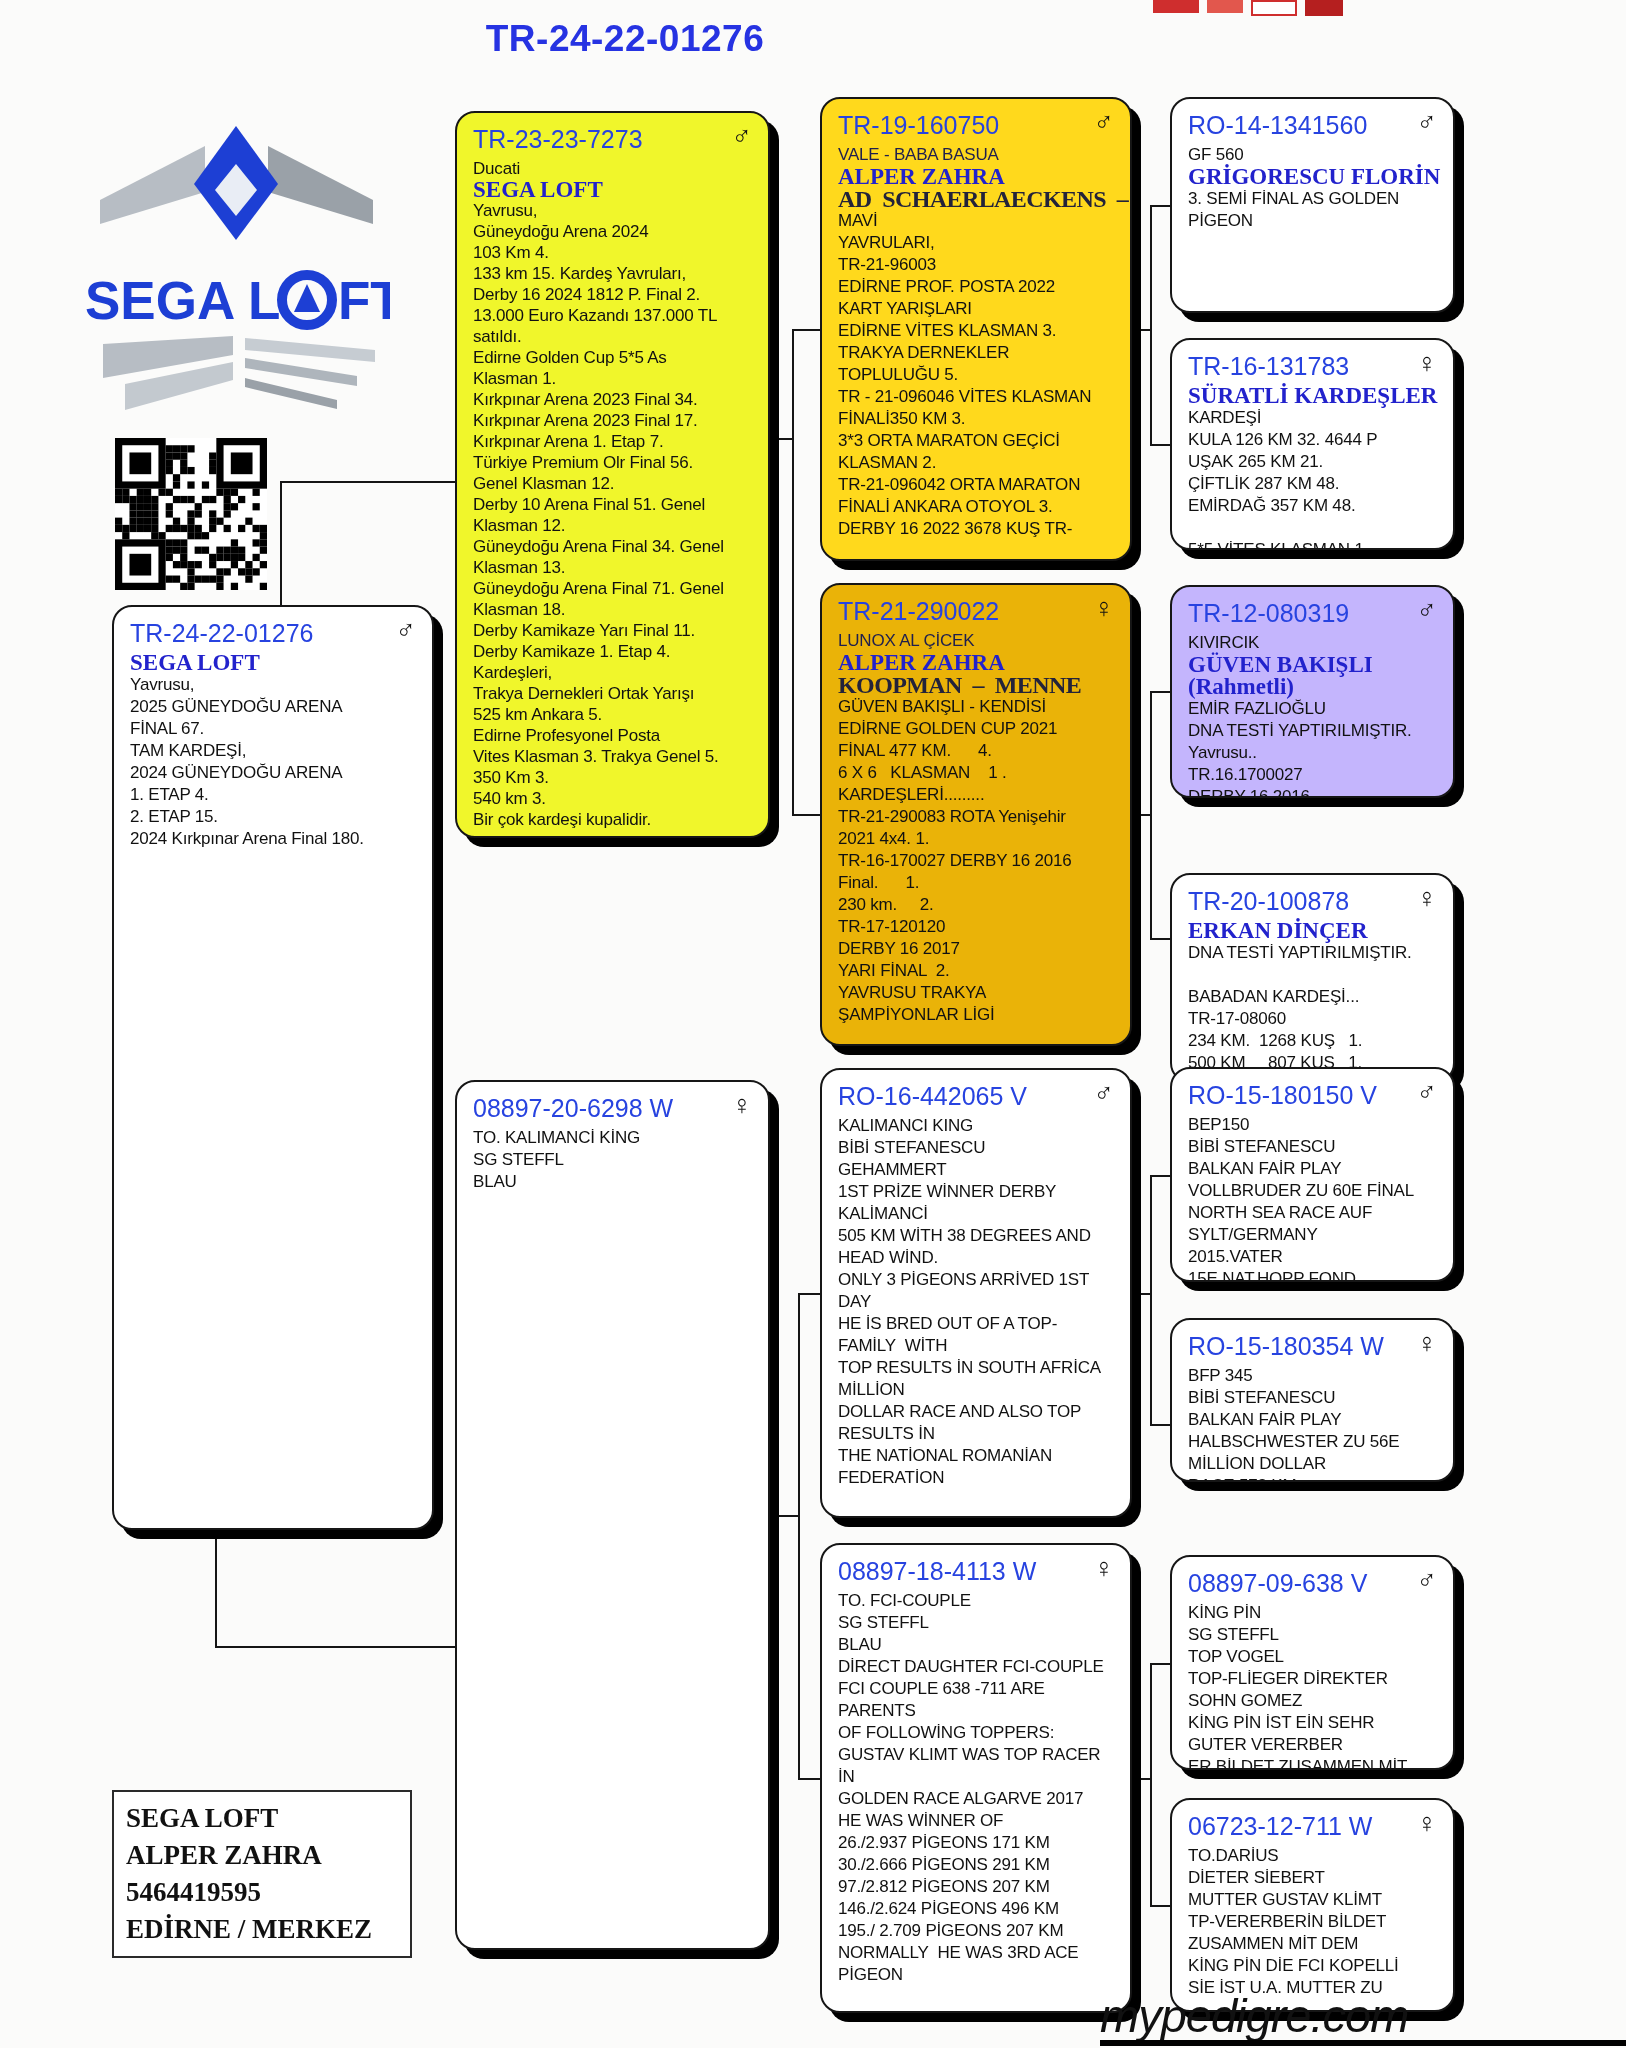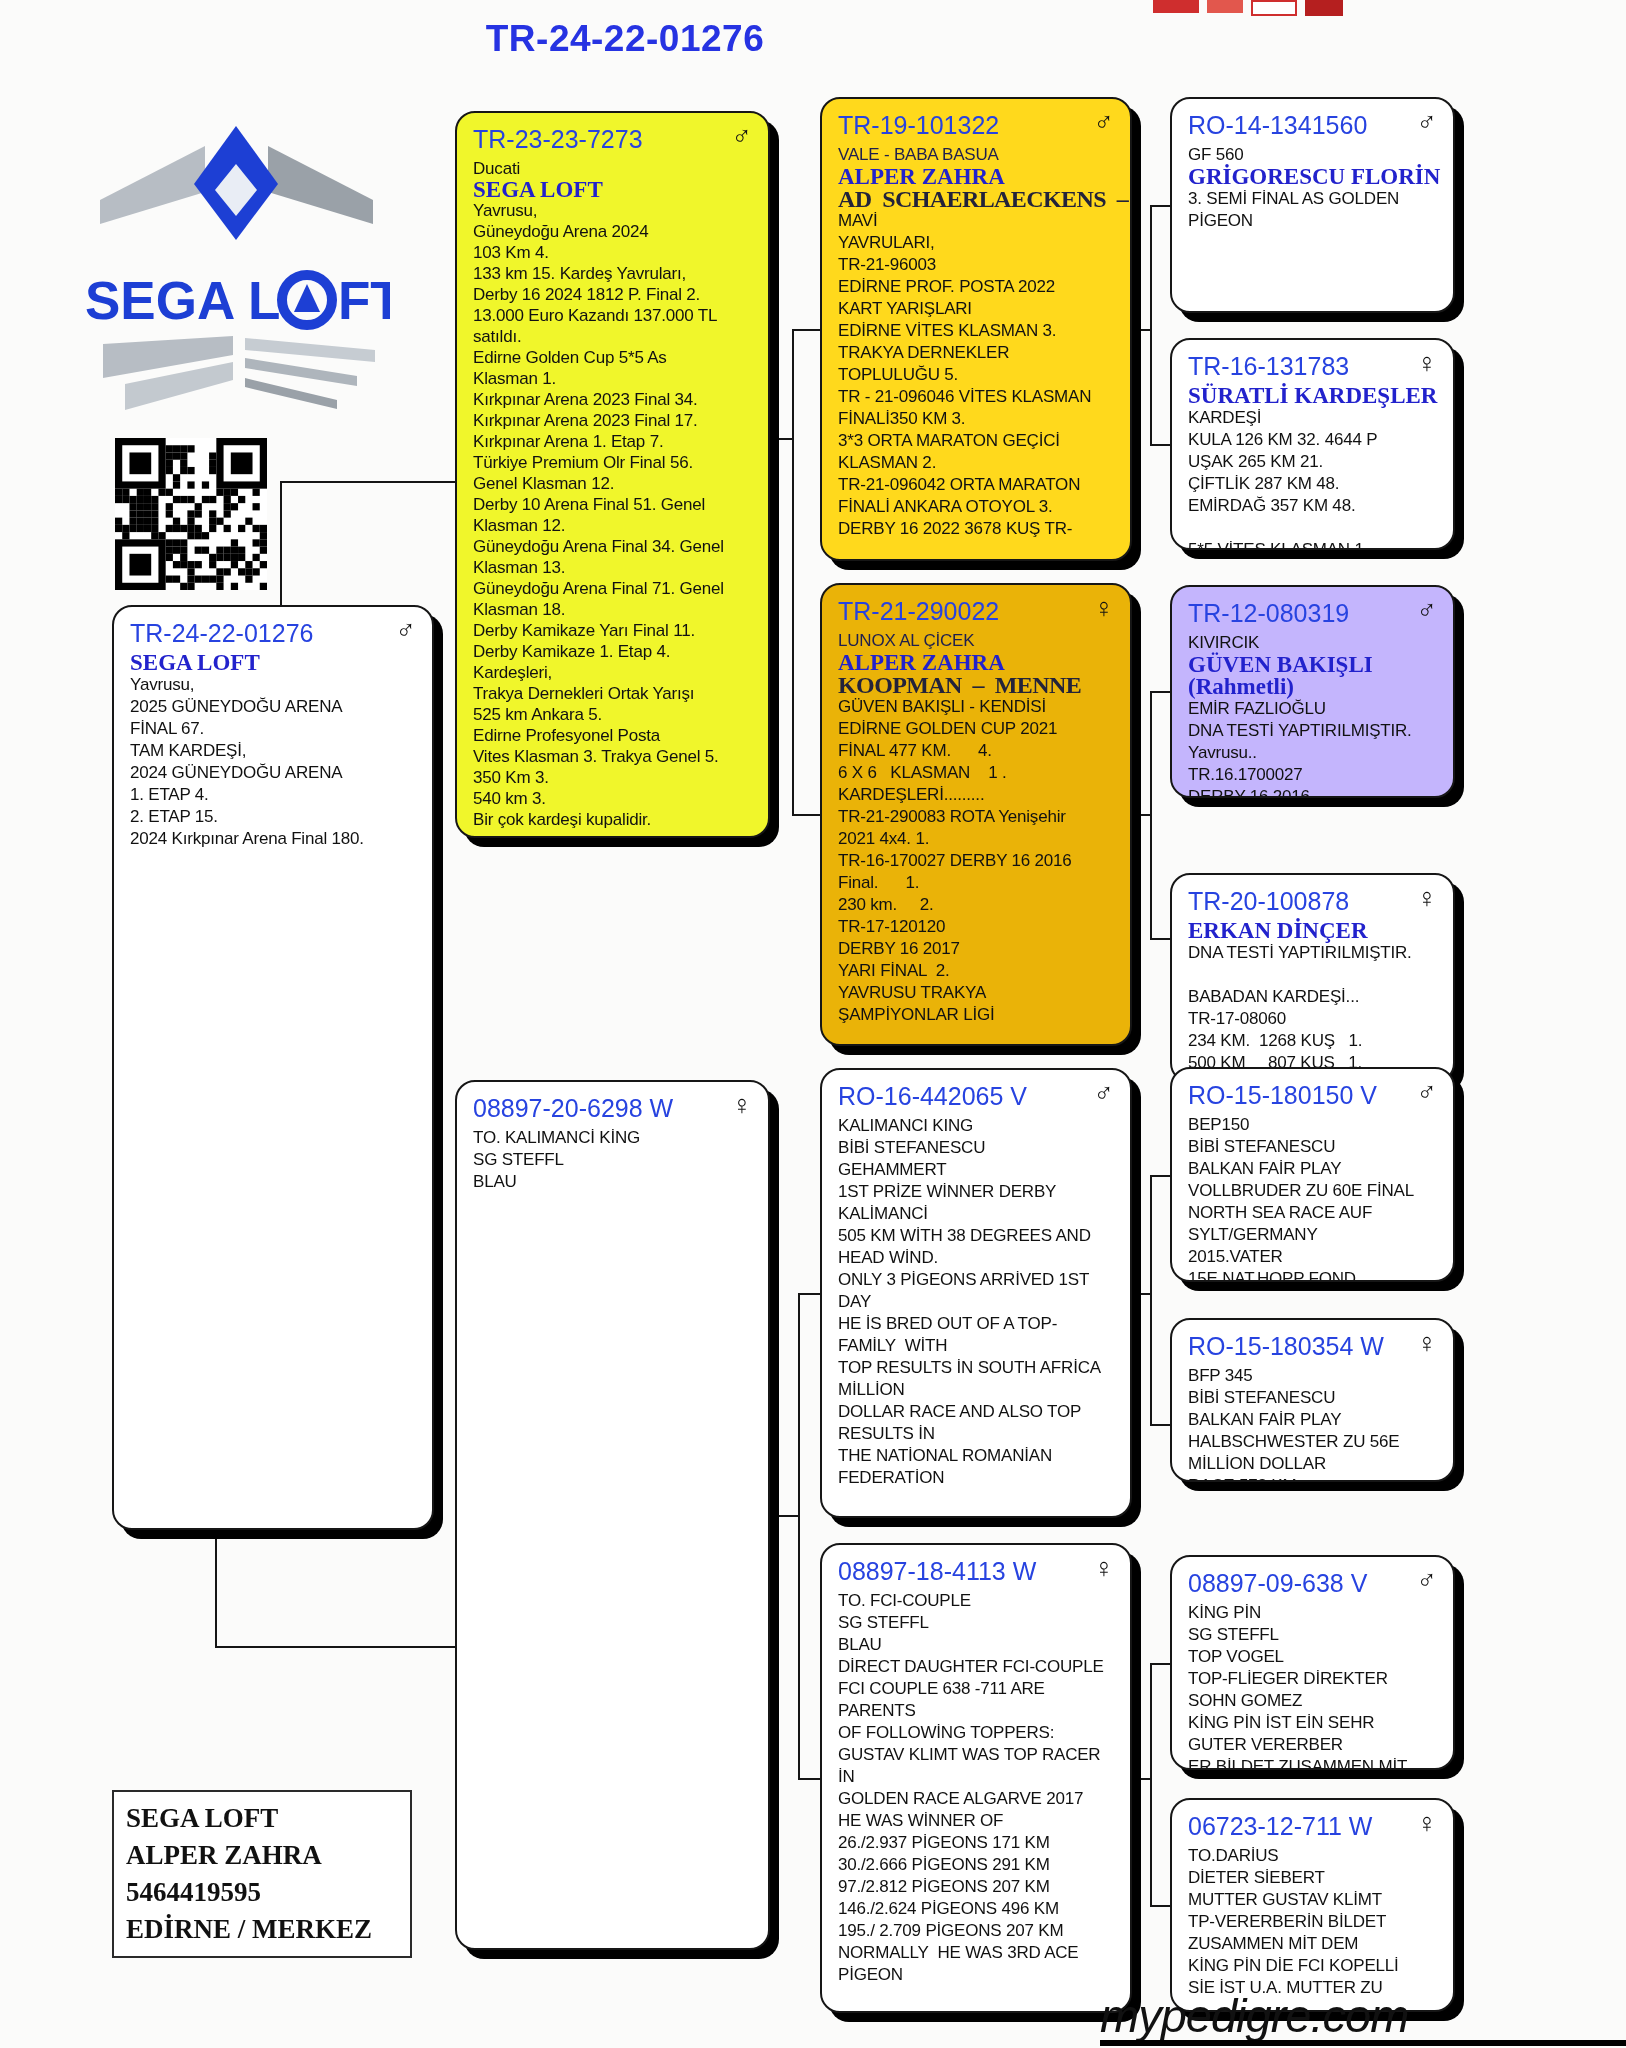--- a/index.html
+++ b/index.html
@@ -353,21 +353,21 @@
   <div class="pbox b2">
     <div class="code">08897-20-6298 W</div>
     <span class="gender">♀</span>
     <div class="lines">
         <div class="line">TO. KALIMANCİ KİNG</div>
         <div class="line">SG STEFFL</div>
         <div class="line">BLAU</div>
       </div>
   </div>
   <div class="pbox b3 gold">
-    <div class="code">TR-19-101322</div>
+    <div class="code">TR-19-160750</div>
     <span class="gender">♂</span>
     <div class="lines">
         <div class="line navy">VALE - BABA BASUA</div>
         <div class="line name">ALPER ZAHRA</div>
         <div class="line sub">AD  SCHAERLAECKENS  –  BASUA</div>
         <div class="line">MAVİ</div>
         <div class="line">YAVRULARI,</div>
         <div class="line">TR-21-96003</div>
         <div class="line">EDİRNE PROF. POSTA 2022</div>
         <div class="line">KART YARIŞLARI</div>

